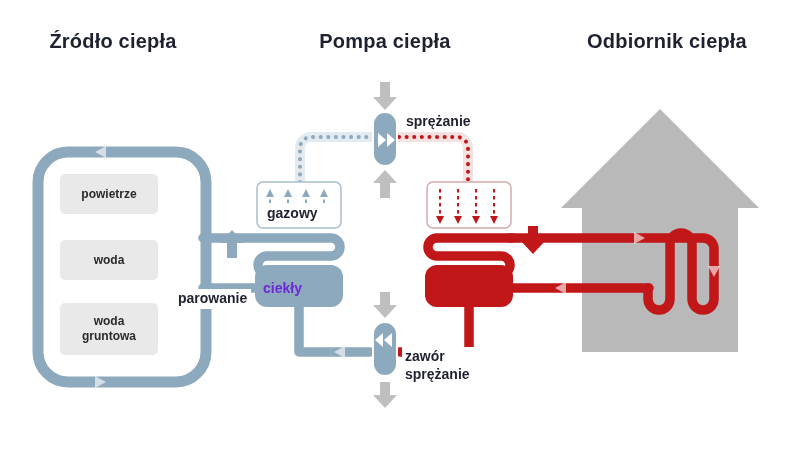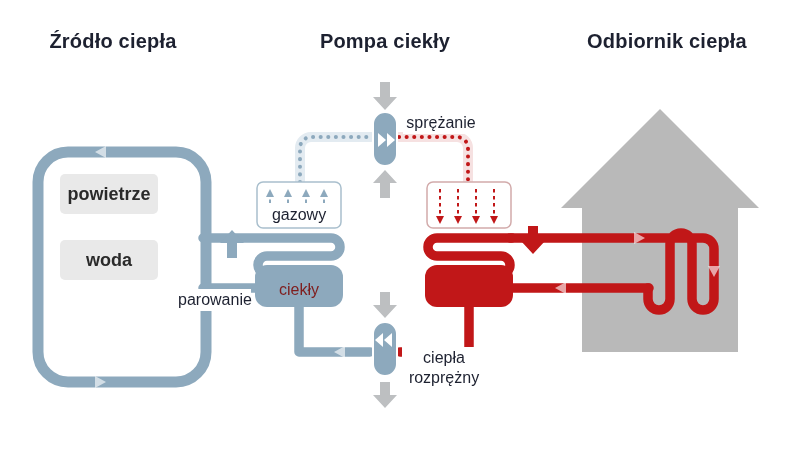--- a/index.html
+++ b/index.html
@@ -5,28 +5,28 @@
   html,body{margin:0;padding:0;background:#fff;}
   .stage{
     position:relative;width:800px;height:450px;background:#fff;overflow:hidden;
     font-family:"Liberation Sans",sans-serif;
   }
   .hdr{
     position:absolute;font-size:20px;font-weight:bold;color:var(--ink);
     text-align:center;letter-spacing:.2px;
   }
   .lbl{
-    position:absolute;font-size:16px;font-weight:normal;color:var(--ink);
-    background:#fff;text-align:center;line-height:1.25;padding:1px 3px;box-sizing:border-box;
+    position:absolute;font-size:14px;font-weight:bold;color:var(--ink);
+    background:#fff;line-height:1.25;padding:1px 3px;box-sizing:border-box;
   }
-  .lbl.on-block{background:transparent;color:#7f1d1d;}
+  .lbl.on-block{background:transparent;color:#6d28d9;}
   .src-box{
     position:absolute;background:var(--box);border-radius:5px;
     display:flex;align-items:center;justify-content:center;
-    font-size:18px;font-weight:bold;color:#2a2a2a;text-align:center;
+    font-size:12px;font-weight:bold;color:#2a2a2a;text-align:center;
     padding:2px 8px;box-sizing:border-box;line-height:1.25;
   }
   svg{position:absolute;left:0;top:0;}
   .loop{stroke:var(--cold);stroke-width:11;fill:none;}
   .pipe-c{stroke:var(--cold);stroke-width:9.5;fill:none;stroke-linecap:round;stroke-linejoin:round;}
   .pipe-h{stroke:var(--hot);stroke-width:9.5;fill:none;stroke-linecap:round;stroke-linejoin:round;}
   .under-c{stroke:#e3ebf1;stroke-width:10;fill:none;stroke-linecap:round;stroke-linejoin:round;}
   .under-h{stroke:#f6e1e1;stroke-width:10;fill:none;stroke-linecap:round;stroke-linejoin:round;}
   .dot-c{stroke:var(--cold);stroke-width:4;fill:none;stroke-dasharray:0.1 7.5;stroke-linecap:round;}
   .dot-h{stroke:var(--hot);stroke-width:4;fill:none;stroke-dasharray:0.1 7.5;stroke-linecap:round;}
@@ -128,25 +128,26 @@
       <polygon class="white-chev" points="95,376 95,388 106,382"></polygon>
       <polygon class="white-chev" points="634,232 634,244 645,238"></polygon>
       <polygon class="white-chev" points="566,282 566,294 555,288"></polygon>
       <polygon class="white-chev" points="708,266 720,266 714,277"></polygon>
       <polygon class="white-chev" points="345,346 345,358 334,352"></polygon>
       <polygon class="white-chev" points="440,346 440,358 429,352"></polygon>
     </g>
   </svg>
 
   <div class="hdr" style="left:28px;top:30px;width:170px;">Źródło ciepła</div>
-  <div class="hdr" style="left:300px;top:30px;width:170px;">Pompa ciekły</div>
+  <div class="hdr" style="left:300px;top:30px;width:170px;">Pompa ciepła</div>
   <div class="hdr" style="left:572px;top:30px;width:190px;">Odbiornik ciepła</div>
 
   <div class="src-box" style="left:60px;top:174px;width:98px;height:40px;">powietrze</div>
   <div class="src-box" style="left:60px;top:240px;width:98px;height:40px;">woda</div>
+  <div class="src-box" style="left:60px;top:303px;width:98px;height:52px;">woda gruntowa</div>
 
   <div class="lbl" style="left:264px;top:204px;width:70px;">gazowy</div>
   <div class="lbl on-block" style="left:260px;top:279px;width:78px;">ciekły</div>
   <div class="lbl" style="left:175px;top:261px;width:76px;margin-top:28px;">parowanie</div>
   <div class="lbl" style="left:403px;top:112px;width:76px;">sprężanie</div>
-  <div class="lbl" style="left:402px;top:347px;width:84px;">ciepła rozprężny</div>
+  <div class="lbl" style="left:402px;top:347px;width:84px;">zawór sprężanie</div>
 
 </div>
 
 </body></html>

